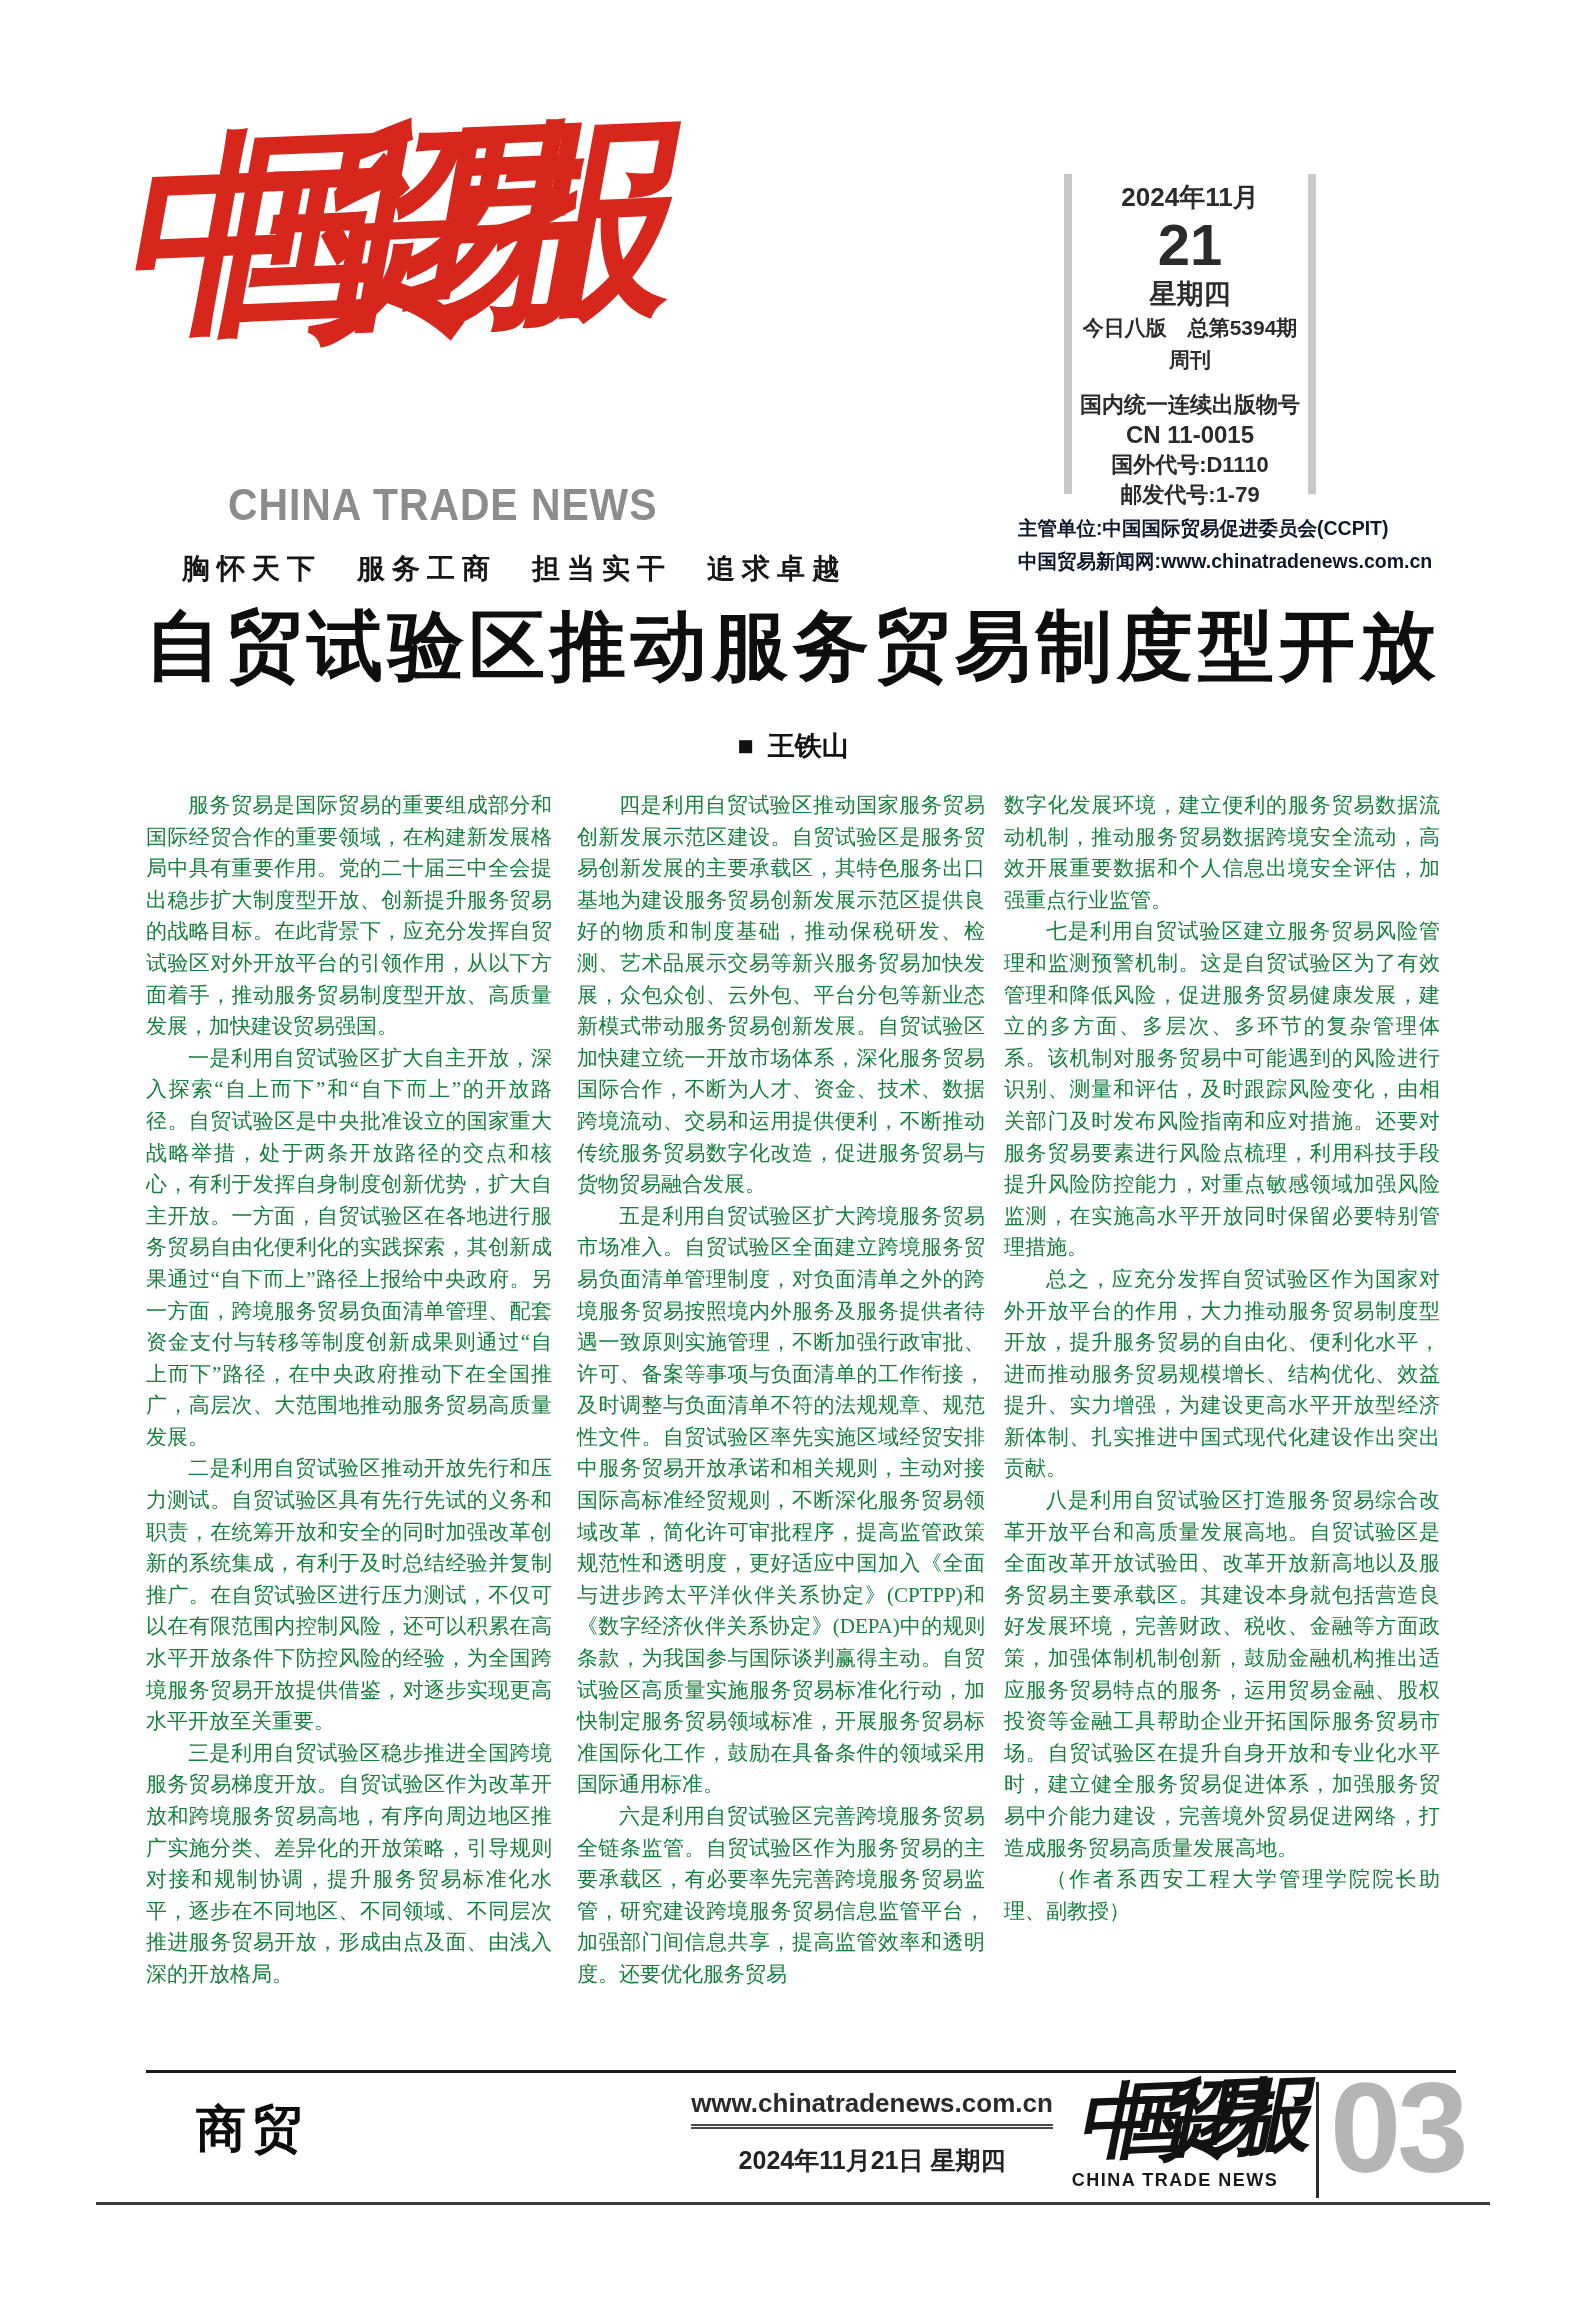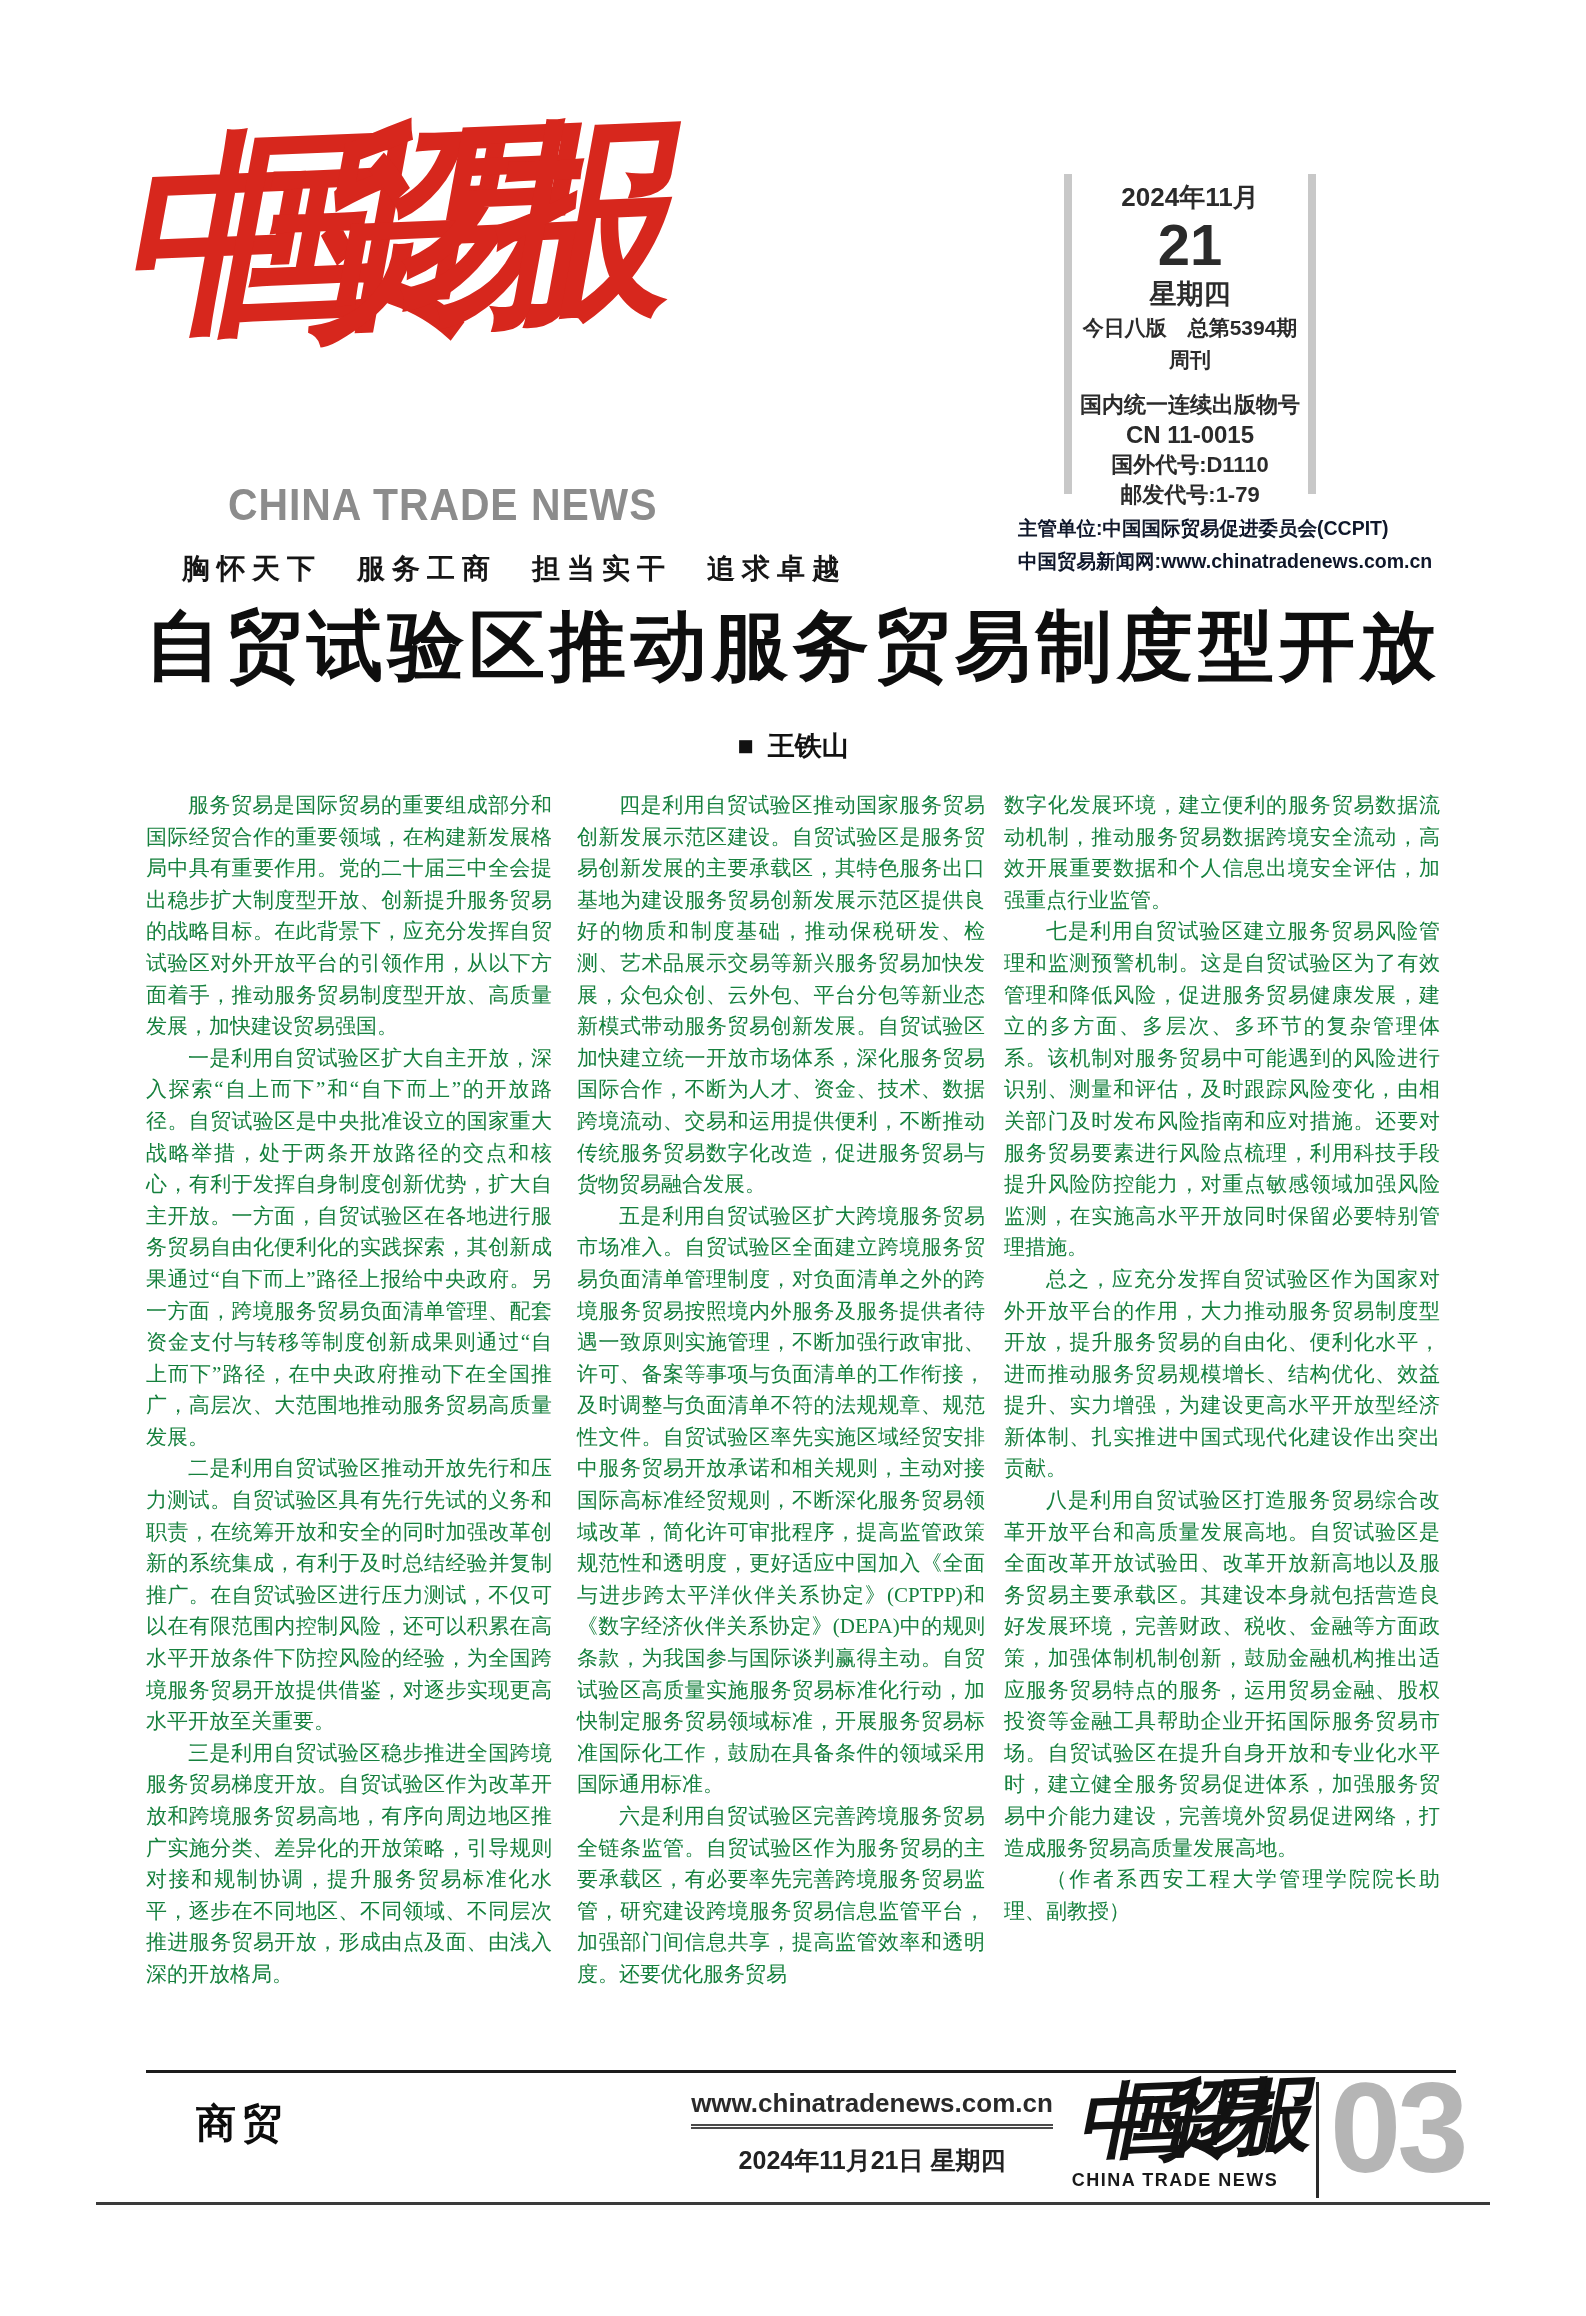--- a/index.html
+++ b/index.html
@@ -79,21 +79,21 @@
   .col-3 { left: 1004px; width: 436px; }
   .col p { margin: 0; text-indent: 2em; }
   .col p.no-indent { text-indent: 0; }
   .col p.author-note { font-weight: normal; }
   
   .footer-rule-top {
     position: absolute; left: 146px; top: 2070px; width: 1310px; height: 3px; background: #1c1c1c;
   }
   .footer-section {
     position: absolute; left: 196px; top: 2096px;
-    font-size: 40px; font-weight: 900; letter-spacing: 6px; color: #0c0c0c;
+    font-size: 50px; font-weight: 900; letter-spacing: 6px; color: #0c0c0c;
   }
   .footer-center {
     position: absolute; left: 690px; top: 2088px; width: 364px; text-align: center;
   }
   .footer-website {
     display: inline-block; font-size: 26px; font-weight: 700; color: #2a2a2a;
     padding-bottom: 5px; border-bottom: 5px double #4a4a4a; white-space: nowrap;
   }
   .footer-date { font-size: 25px; font-weight: 700; color: #222; margin-top: 15px; white-space: nowrap; }
   .footer-logo {

